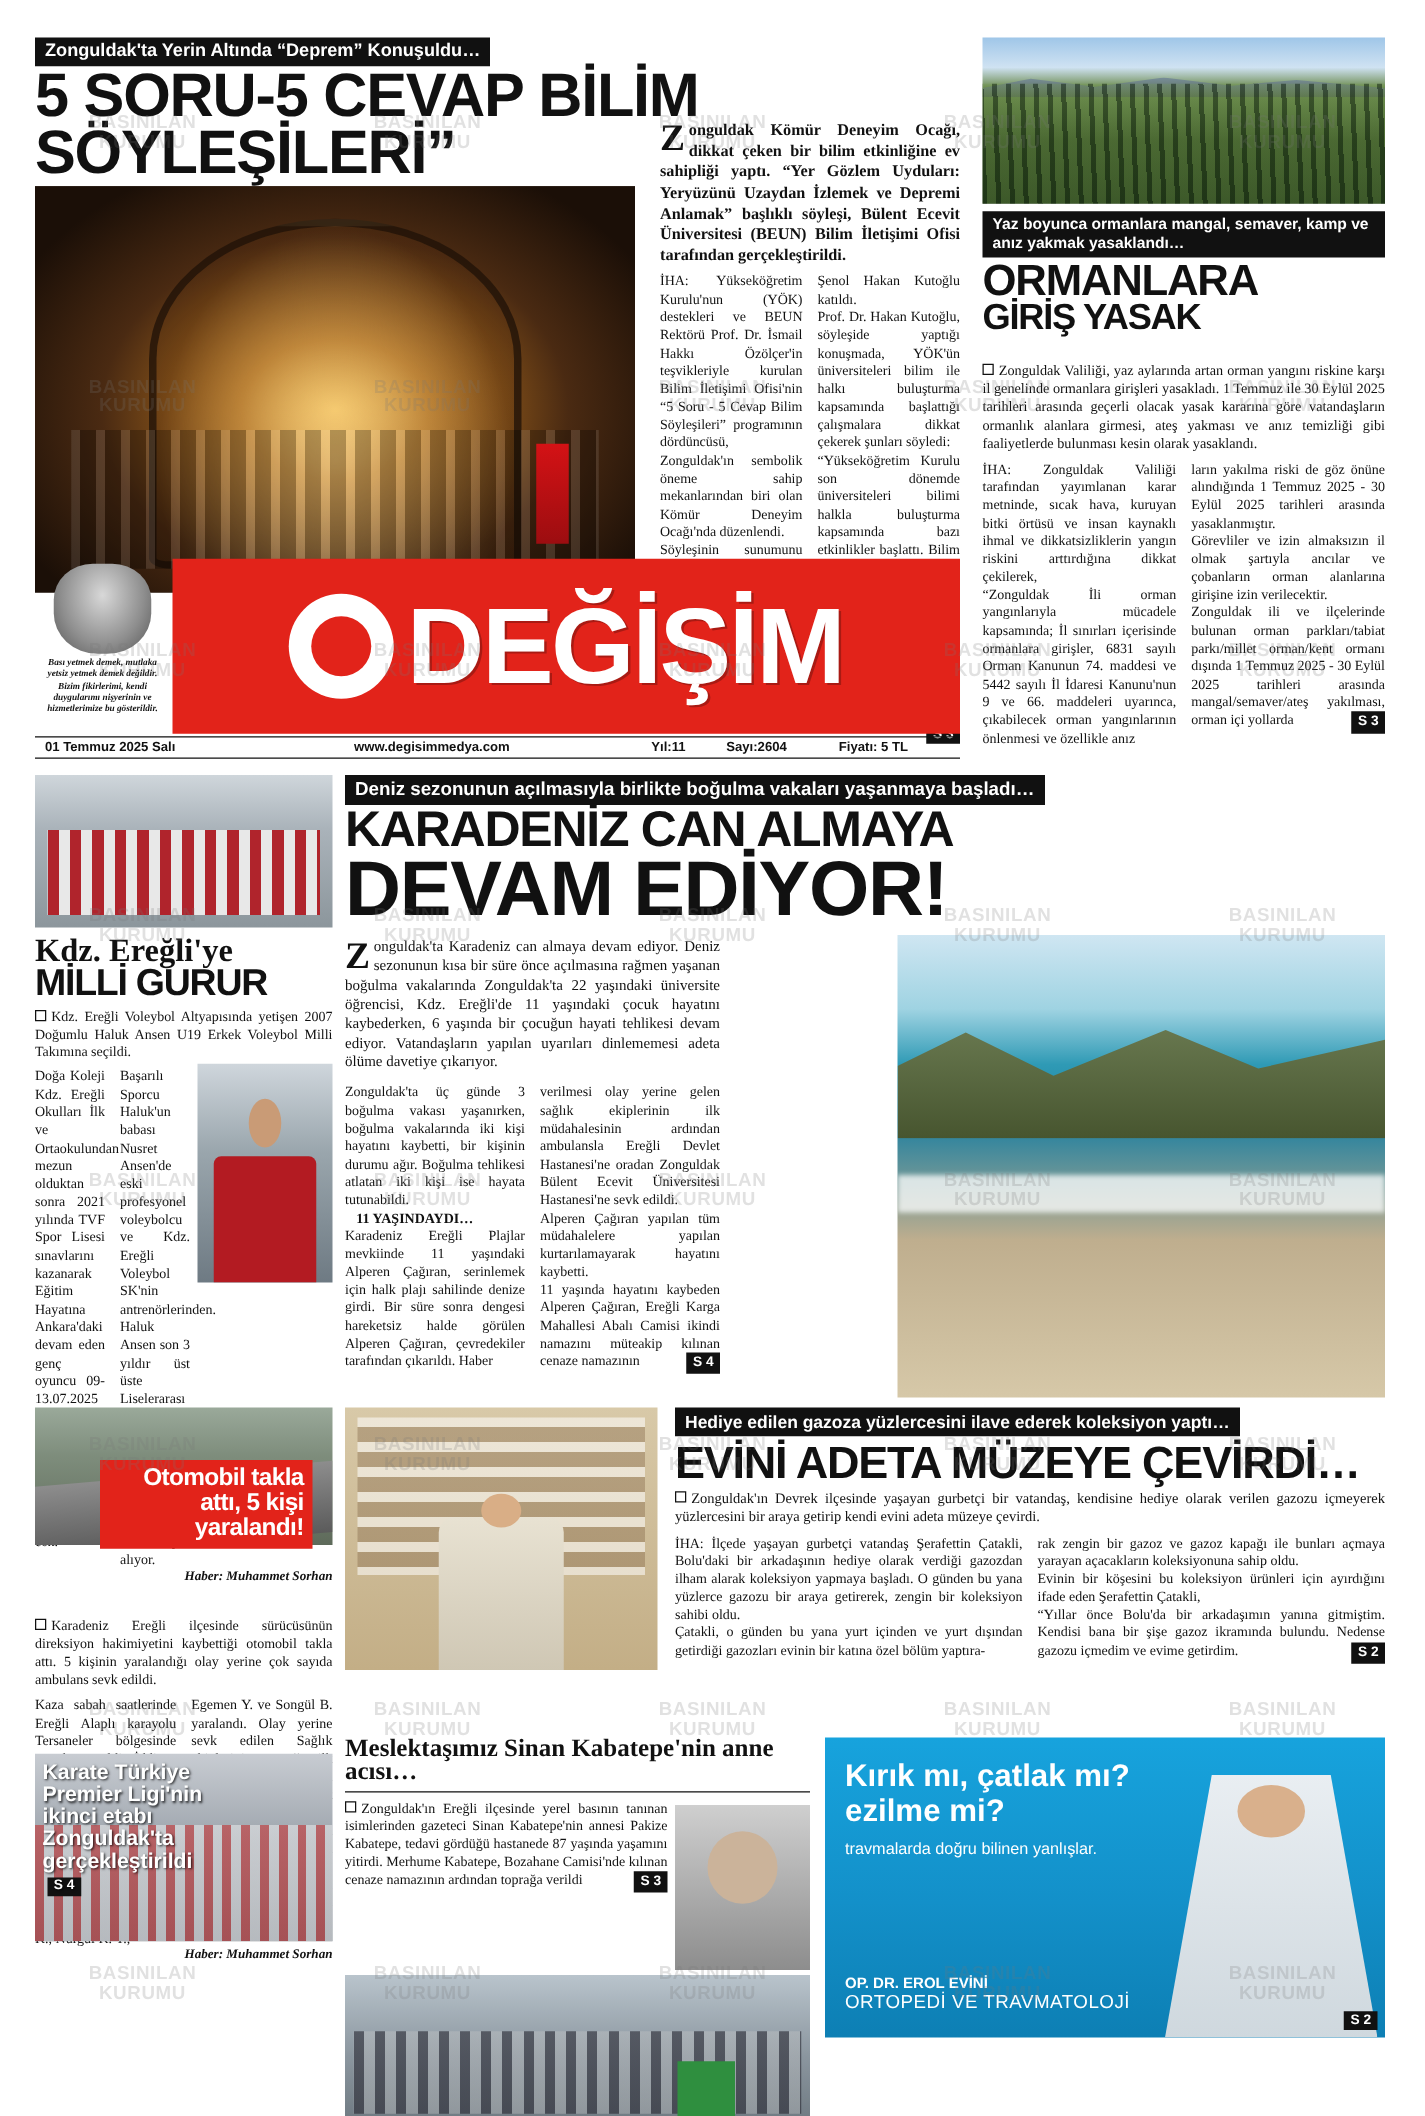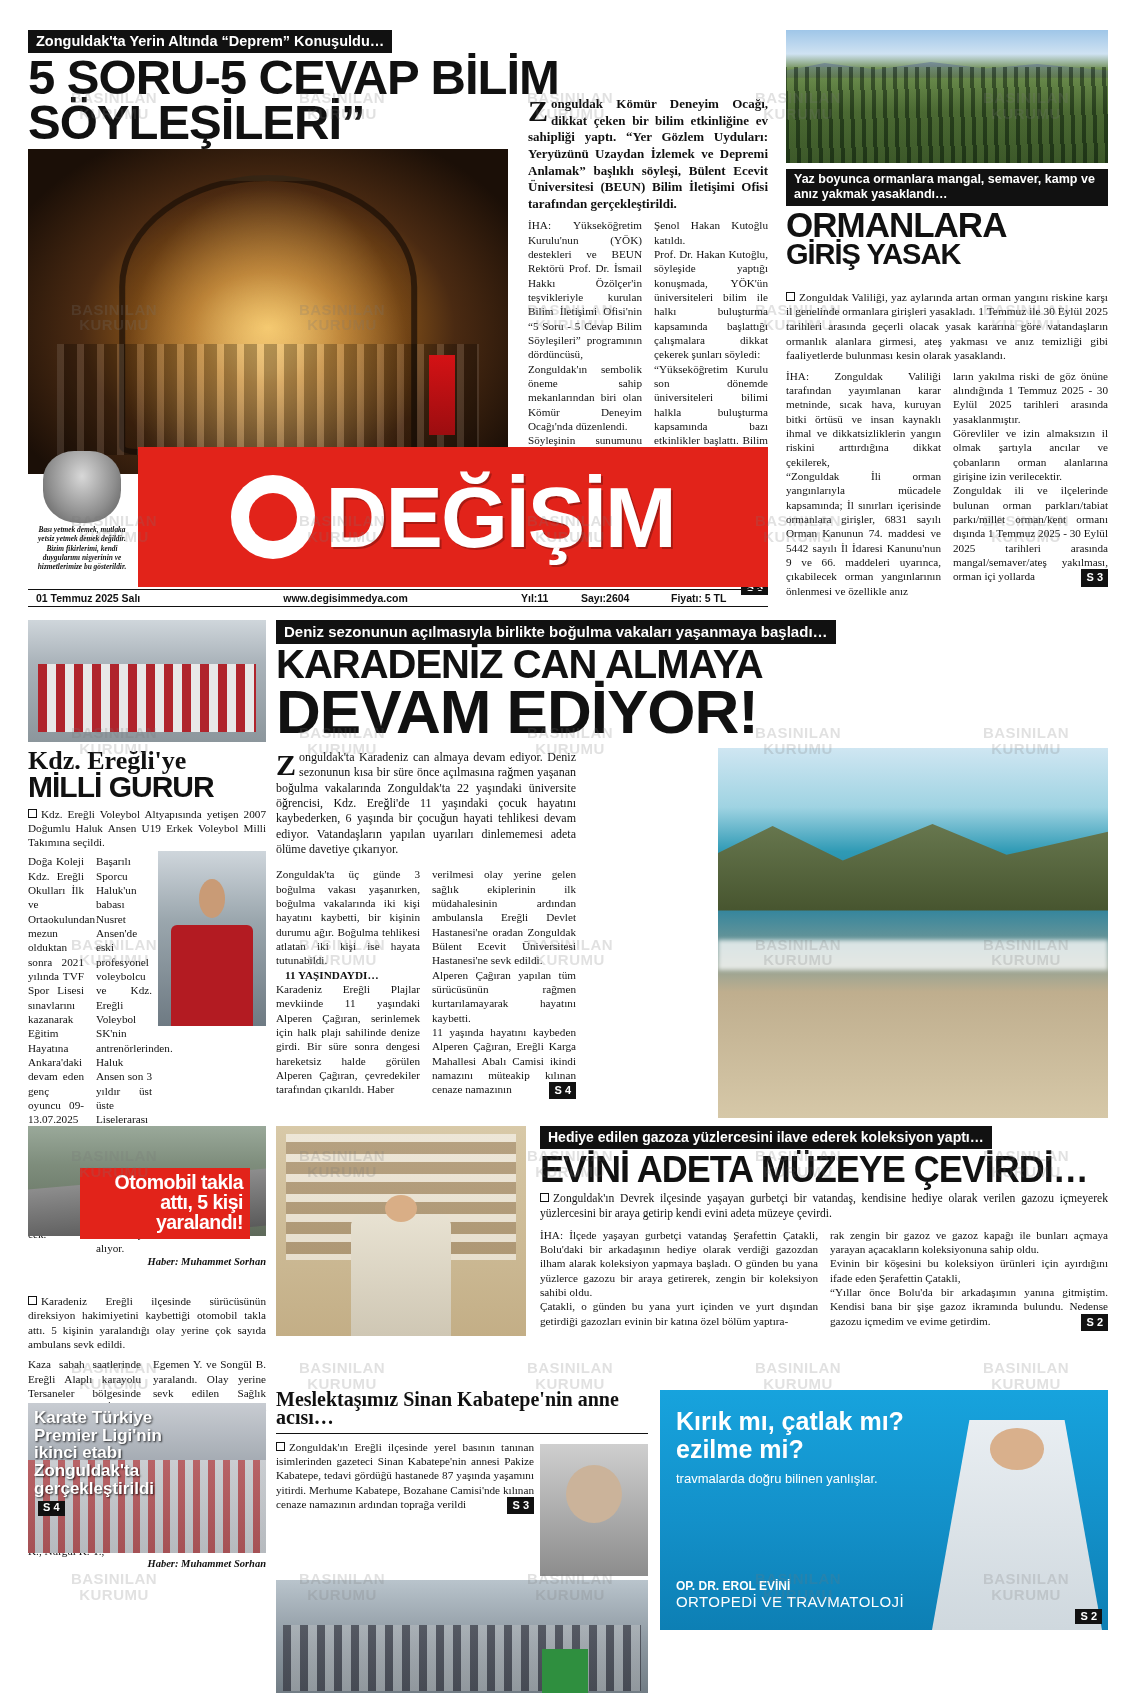--- a/index.html
+++ b/index.html
@@ -308,21 +308,21 @@
         <div class="surf"></div>
     </div>
 
     <div class="body-col dropcap" style="width:300px; margin-top:10px; font-size:12px;">Zonguldak'ta Karadeniz can almaya devam ediyor. Deniz sezonunun kısa bir süre önce açılmasına rağmen yaşanan boğulma vakalarında Zonguldak'ta 22 yaşındaki üniversite öğrencisi, Kdz. Ereğli'de 11 yaşındaki çocuk hayatını kaybederken, 6 yaşında bir çocuğun hayati tehlikesi devam ediyor. Vatandaşların yapılan uyarıları dinlememesi adeta ölüme davetiye çıkarıyor.</div>
 
     <div style="width:300px; margin-top:10px;" class="col2">
       <div class="body-col">Zonguldak'ta üç günde 3 boğulma vakası yaşanırken, boğulma vakalarında iki kişi hayatını kaybetti, bir kişinin durumu ağır. Boğulma tehlikesi atlatan iki kişi ise hayata tutunabildi.</div>
       <div class="body-col" style="font-weight:bold; text-indent:9px;">11 YAŞINDAYDI…</div>
       <div class="body-col">Karadeniz Ereğli Plajlar mevkiinde 11 yaşındaki Alperen Çağıran, serinlemek için halk plajı sahilinde denize girdi. Bir süre sonra dengesi hareketsiz halde görülen Alperen Çağıran, çevredekiler tarafından çıkarıldı. Haber</div>
       <div class="body-col">verilmesi olay yerine gelen sağlık ekiplerinin ilk müdahalesinin ardından ambulansla Ereğli Devlet Hastanesi'ne oradan Zonguldak Bülent Ecevit Üniversitesi Hastanesi'ne sevk edildi.</div>
-      <div class="body-col">Alperen Çağıran yapılan tüm sürücüsünün rağmen kurtarılamayarak hayatını kaybetti.</div>
+      <div class="body-col">Alperen Çağıran yapılan tüm müdahalelere yapılan kurtarılamayarak hayatını kaybetti.</div>
       <div class="body-col"><span>11 yaşında hayatını kaybeden Alperen Çağıran, Ereğli Karga Mahallesi Abalı Camisi ikindi namazını müteakip kılınan cenaze namazının</span><span class="pagetag">S 4</span></div>
     </div>
   </div>
 
   <div class="sec" id="otomobil">
     <div class="photo" id="crash-photo">
         <div class="road"></div>
       </div>
     <div id="crash-box">Otomobil takla attı, 5 kişi yaralandı!</div>
     <div class="body-col" style="margin-top:58px;"><span class="sq"></span><span>Karadeniz Ereğli ilçesinde sürücüsünün direksiyon hakimiyetini kaybettiği otomobil takla attı. 5 kişinin yaralandığı olay yerine çok sayıda ambulans sevk edildi.</span></div>

